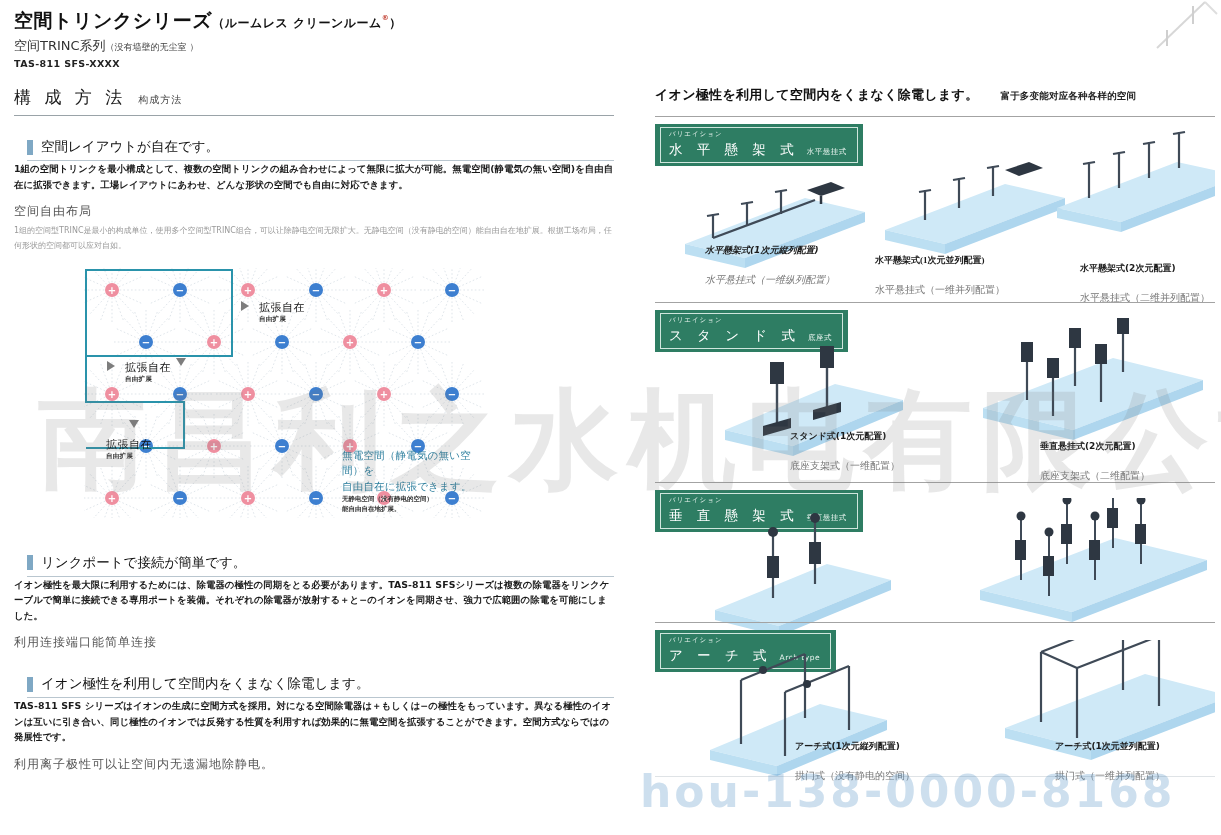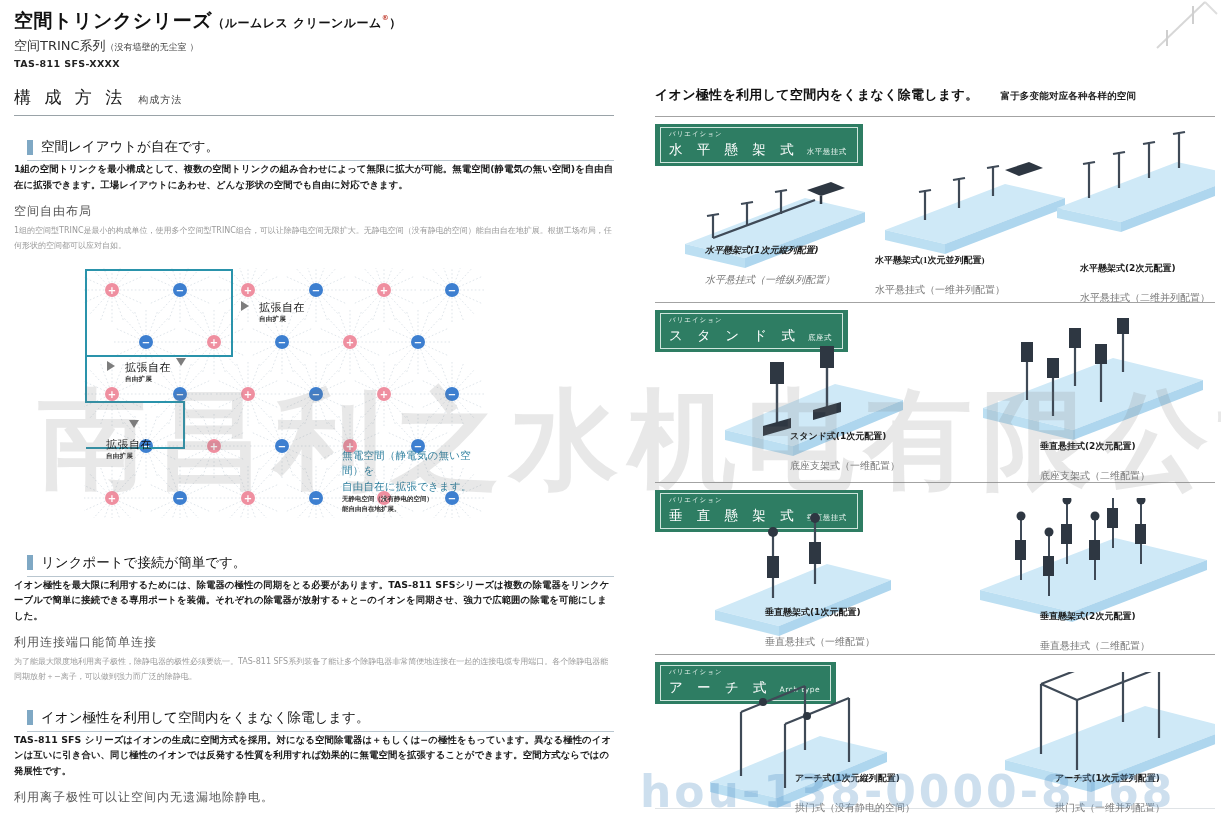--- a/index.html
+++ b/index.html
@@ -265,21 +265,20 @@
       </div>
     </div>
 
     <div class="blk" style="margin-top:36px;">
       <div class="blk-head">
         <div class="blk-bar"></div>
         <div class="blk-head-txt">リンクポートで接続が簡単です。</div>
       </div>
       <div class="p-jp">イオン極性を最大限に利用するためには、除電器の極性の同期をとる必要があります。TAS-811 SFSシリーズは複数の除電器をリンクケーブルで簡単に接続できる専用ポートを装備。それぞれの除電器が放射する＋と−のイオンを同期させ、強力で広範囲の除電を可能にしました。</div>
       <div class="h-cn">利用连接端口能简单连接</div>
-      <div class="p-cn">为了能最大限度地利用离子极性，除静电器的极性必须要统一。TAS-811 SFS系列装备了能让多个除静电器非常简便地连接在一起的连接电缆专用端口。各个除静电器能同期放射＋−离子，可以做到强力而广泛的除静电。</div>
     </div>
 
     <div class="blk" style="margin-top:24px;">
       <div class="blk-head">
         <div class="blk-bar"></div>
         <div class="blk-head-txt">イオン極性を利用して空間内をくまなく除電します。</div>
       </div>
       <div class="p-jp">TAS-811 SFS シリーズはイオンの生成に空間方式を採用。対になる空間除電器は＋もしくは−の極性をもっています。異なる極性のイオンは互いに引き合い、同じ極性のイオンでは反発する性質を利用すれば効果的に無電空間を拡張することができます。空間方式ならではの発展性です。</div>
       <div class="h-cn">利用离子极性可以让空间内无遗漏地除静电。</div>
 
@@ -473,30 +472,20 @@
                 <circle cx="124" cy="54" r="4.5"></circle>
               <rect x="164" y="62" width="11" height="20"></rect>
                 <circle cx="170" cy="38" r="4.5"></circle>
               <rect x="210" y="46" width="11" height="20"></rect>
                 <circle cx="216" cy="22" r="4.5"></circle>
             </g>
           </g>
         </svg>
       </div>
 
-      <div style="position:relative; height:32px;">
-        <div class="cap" style="left:110px; top:0;">
-          <div class="jp">垂直懸架式(1次元配置)</div>
-          <div class="cn">垂直悬挂式（一维配置）</div>
-        </div>
-        <div class="cap" style="left:385px; top:4px;">
-          <div class="jp">垂直懸架式(2次元配置)</div>
-          <div class="cn">垂直悬挂式（二维配置）</div>
-        </div>
-      </div>
     </div>
 
     <div class="vargroup" style="margin-top:16px;">
       <div class="varbadge">
         <div class="inner">
           <span class="kana">バリエイション</span>
           <span class="jp">ア ー チ 式</span><span class="cn">Arch type</span>
         </div>
       </div>
 

